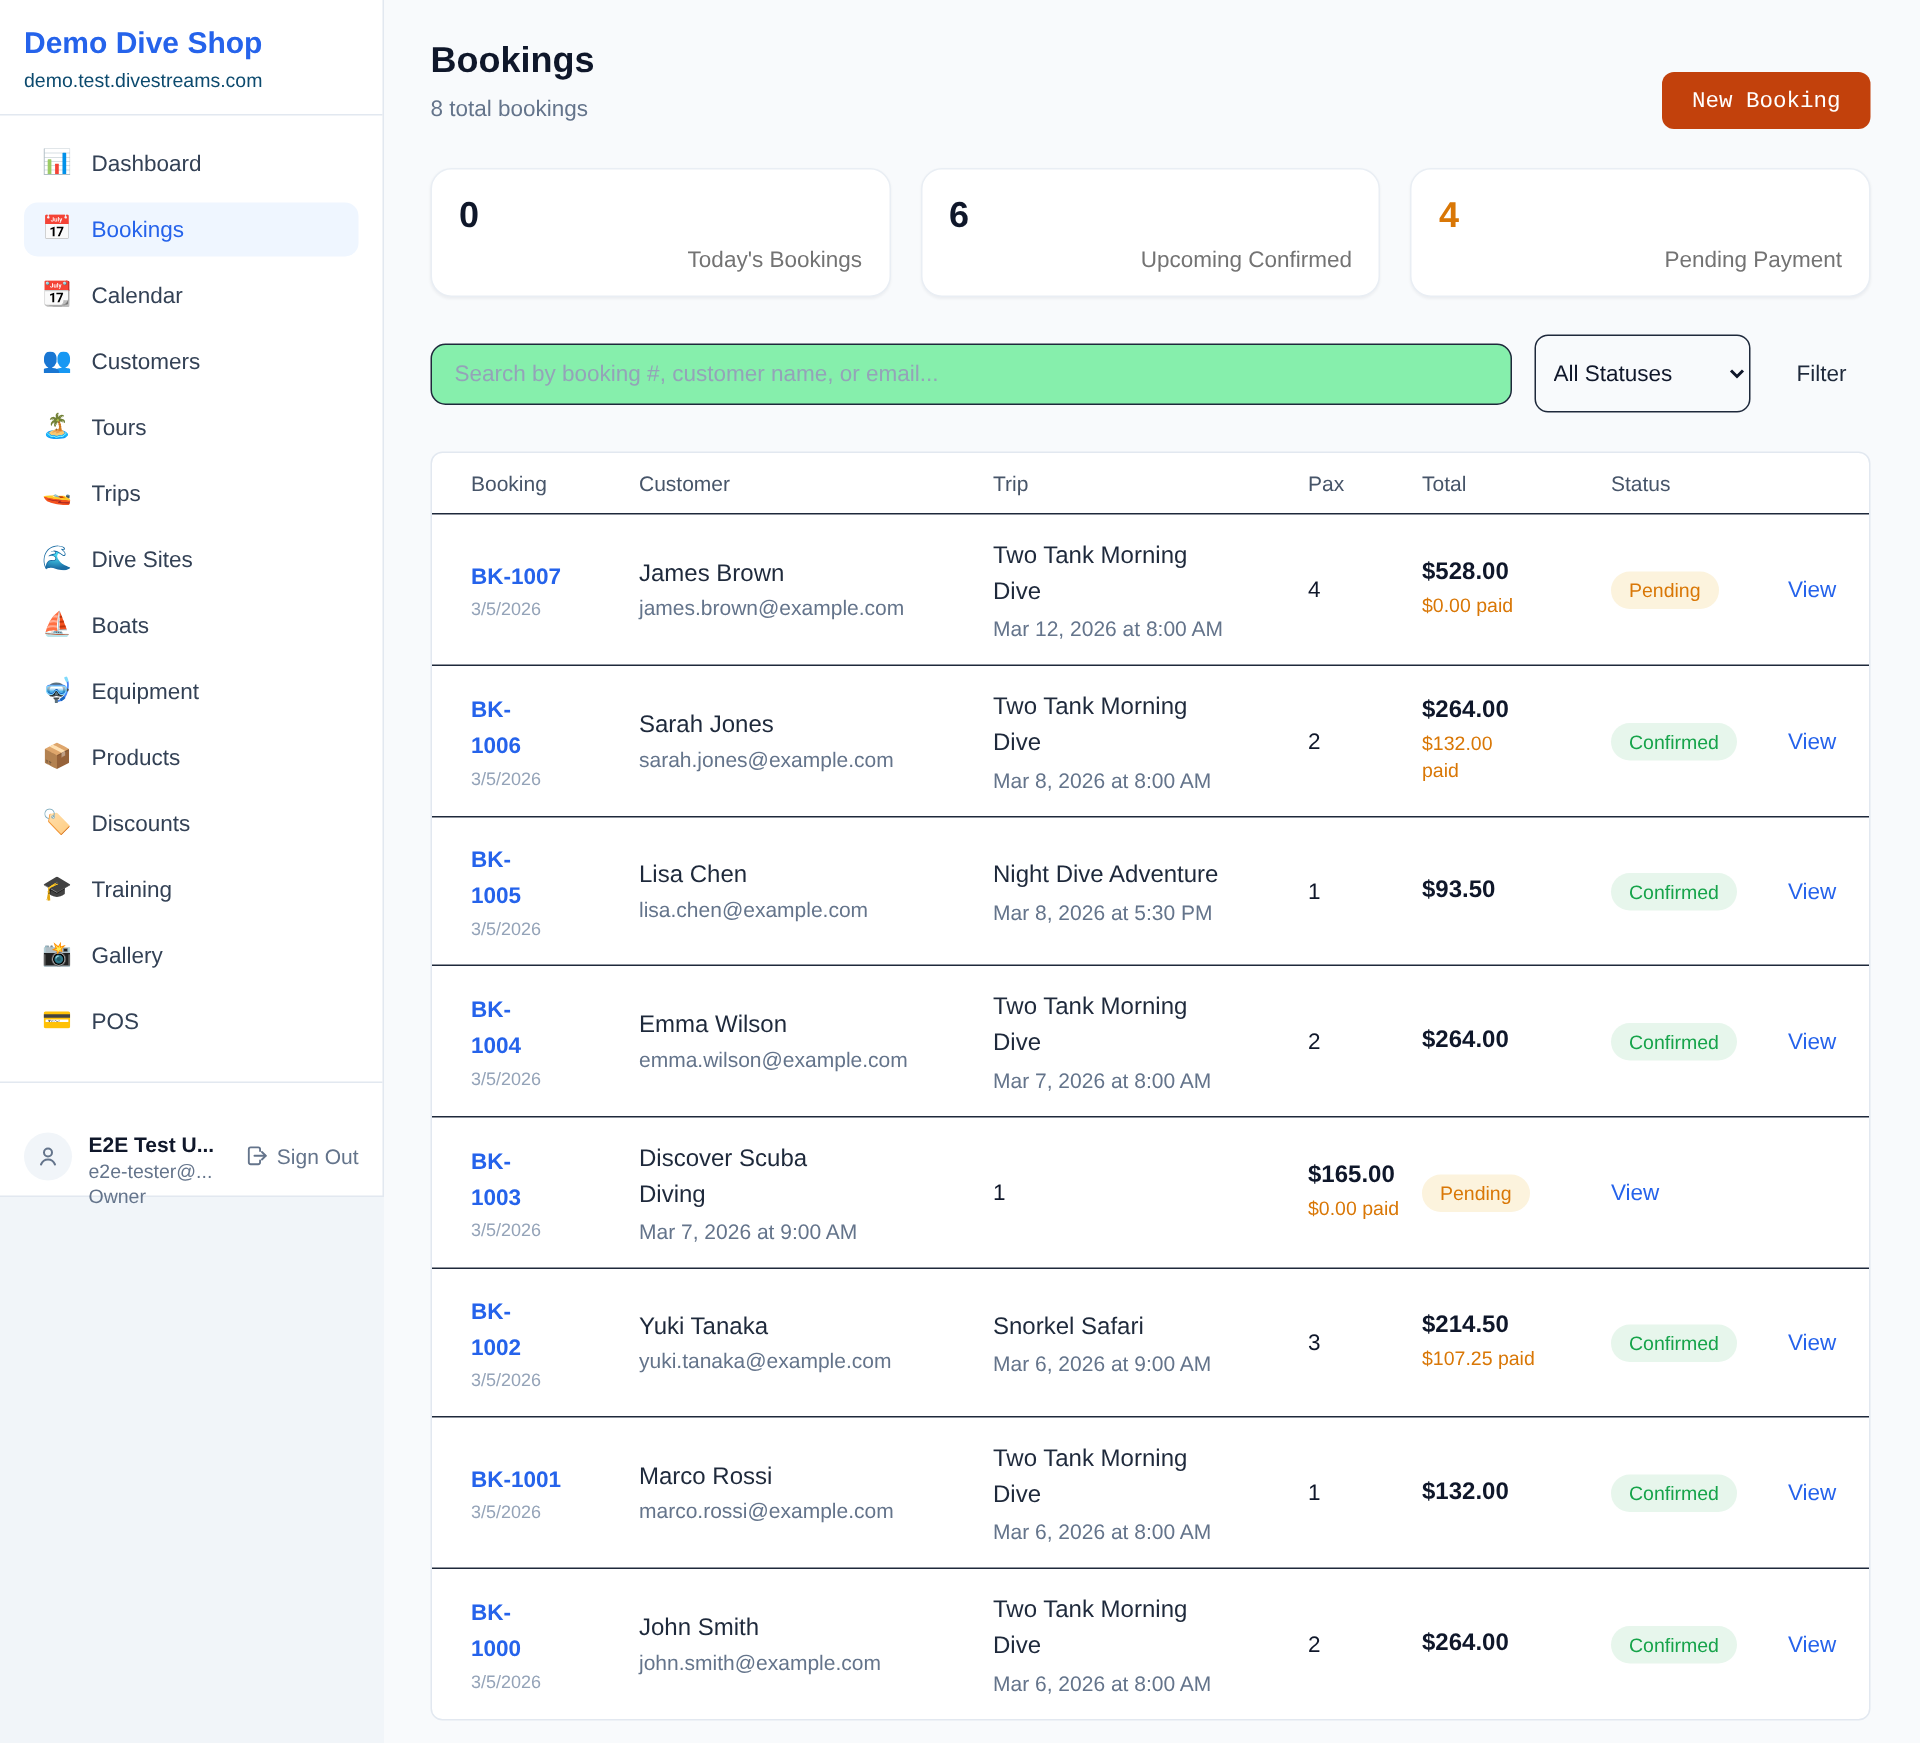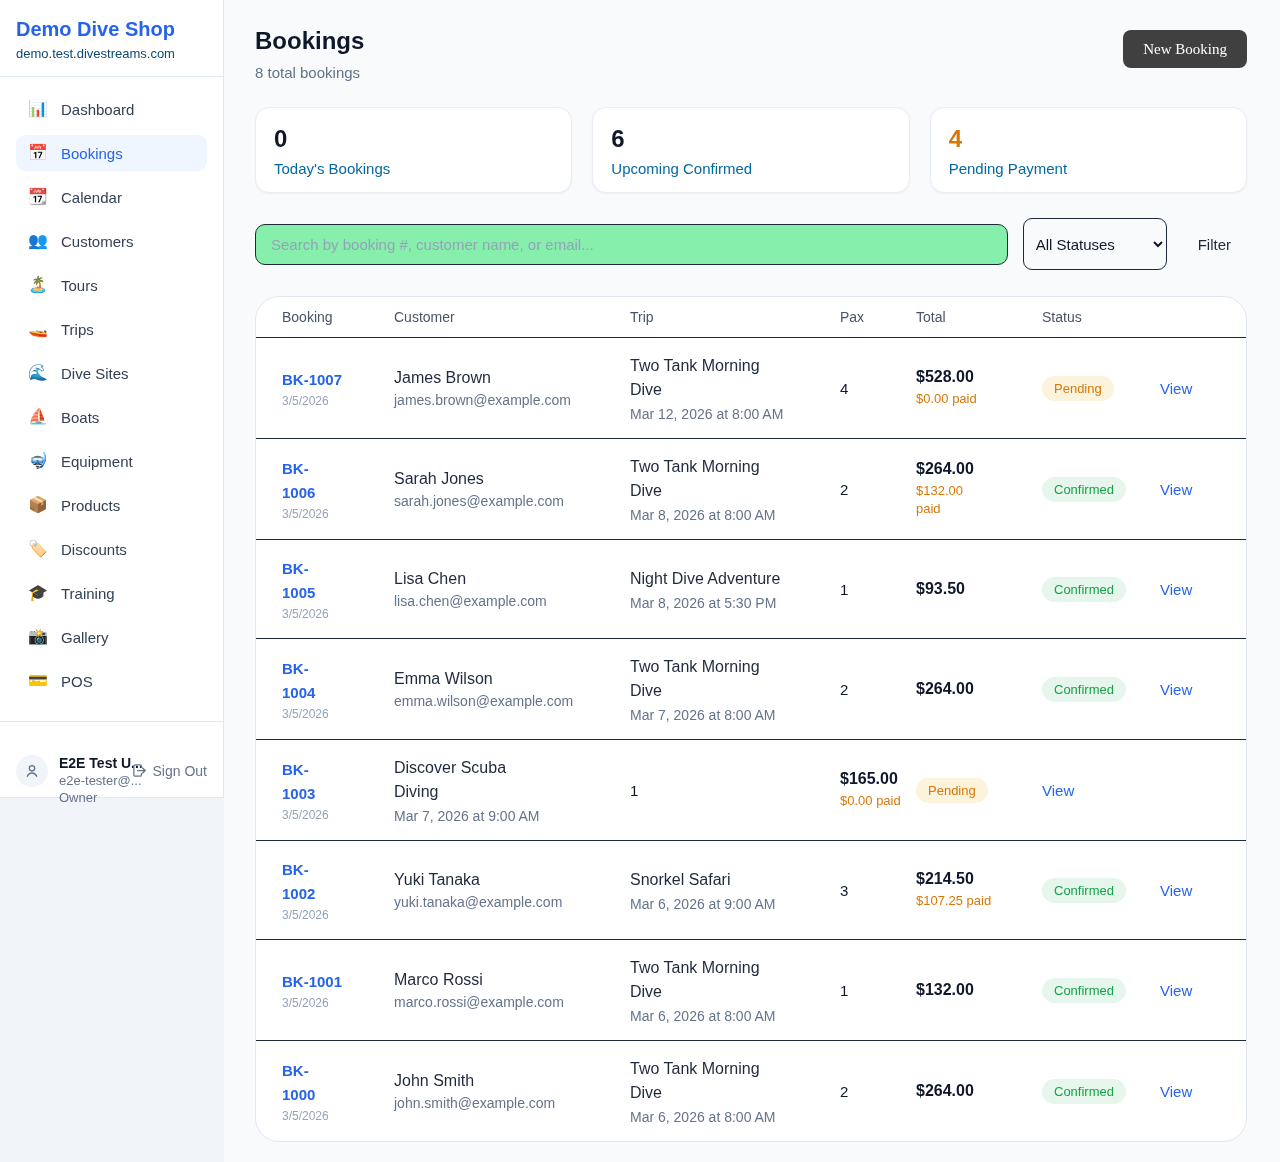--- a/index.html
+++ b/index.html
@@ -5,21 +5,21 @@
   * { box-sizing: border-box; margin: 0; padding: 0; }
   html,body { width:1280px; }
   body {
     font-family: "Liberation Sans", sans-serif;
     background: #f1f5f9;
     color: #0f172a;
   }
   .app { display:flex; width:1280px; height:1162px; }
 
   
-  .sidebar { width:224px; flex-shrink:0; }
+  .sidebar { width:256px; flex-shrink:0; }
   .sidebar-panel {
     background:#ffffff; border-right:1px solid #e2e8f0; border-bottom:1px solid #e2e8f0;
     height:798px; display:flex; flex-direction:column;
   }
   .brand { padding:18px 16px 15px; border-bottom:1px solid #e2e8f0; }
   .brand-title { font-size:20px; font-weight:700; color:#2563eb; margin-bottom:5px; }
   .brand-domain { font-size:13px; color:#0c4a6e; }
   .nav { padding:14px 16px; flex:1; }
   .nav-item {
     display:flex; align-items:center; gap:13px; padding:8px 12px; height:36px;
@@ -39,47 +39,47 @@
     display:flex; align-items:center; gap:6px; color:#64748b; font-size:14px;
     background:none; border:none; cursor:pointer; font-family:inherit; flex-shrink:0; padding:0;
   }
 
   
   .main { flex:1; background:#f8fafc; padding:27px 33px 0 31px; overflow:hidden; }
   .page-header { display:flex; justify-content:space-between; align-items:flex-start; margin-bottom:26px; }
   .page-title { font-size:24px; font-weight:700; color:#0f172a; margin-bottom:9px; }
   .page-subtitle { font-size:15px; color:#64748b; }
   .primary-btn {
-    background:#404040; color:#ffffff; border:none; border-radius:8px;
-    padding:0 20px; height:38px; font-size:15px; font-weight:500; font-family:Liberation Serif, serif; cursor:pointer; margin-top:3px;
+    background:#c2410c; color:#ffffff; border:none; border-radius:8px;
+    padding:0 20px; height:38px; font-size:15px; font-weight:500; font-family:Liberation Mono, monospace; cursor:pointer; margin-top:21px;
   }
 
   .stats { display:flex; gap:20px; margin-bottom:25px; }
   .stat-card {
     flex:1; background:#ffffff; border:1px solid #e9eef4; border-radius:14px;
     padding:17px 18px; height:86px; box-shadow:0 1px 2px rgba(15,23,42,0.05);
   }
   .stat-value { font-size:24px; font-weight:700; color:#0f172a; margin-bottom:7px; }
   .stat-value.accent { color:#d97706; }
-  .stat-label { font-size:15px; color:#0369a1; }
+  .stat-label { font-size:15px; color:#737373;text-align:right; }
 
   .filters { display:flex; gap:15px; align-items:center; margin-bottom:26px; }
   .search-input {
     flex:1; height:41px; border:1px solid #1e293b; border-radius:10px; padding:0 15px;
     font-size:15px; background:#86efac; color:#0f172a; font-family:inherit; outline:none;
   }
   .search-input::placeholder { color:#94a3b8; }
   .status-select {
     height:52px; width:144px; border:1px solid #1e293b; border-radius:9px;
     background:#f8fafc; font-size:15px; color:#0f172a; padding:0 8px; font-family:inherit;
   }
   .filter-btn { background:none; border:none; font-size:15px; color:#1e293b; font-family:inherit; cursor:pointer; padding:0 16px; }
 
   
-  .table-card { background:#ffffff; border:1px solid #e2e8f0; border-radius:24px; overflow:hidden; }
+  .table-card { background:#ffffff; border:1px solid #e2e8f0; border-radius:8px; overflow:hidden; }
   .t-head, .t-row {
     display:grid; grid-template-columns:112px 236px 210px 76px 126px 118px auto;
     padding-left:26px; padding-right:26px; align-items:center;
   }
   .t-head { height:41px; border-bottom:1px solid #1e293b; }
   .th { font-size:14px; font-weight:500; color:#475569; }
   .t-row { min-height:99px; padding-top:16px; padding-bottom:16px; }
   .t-row + .t-row { border-top:1px solid #1e293b; }
   .bk-id { color:#2563eb; font-weight:600; font-size:15px; white-space:pre-line; line-height:1.6; cursor:pointer; }
   .bk-date { font-size:12px; color:#94a3b8; margin-top:2px; }

